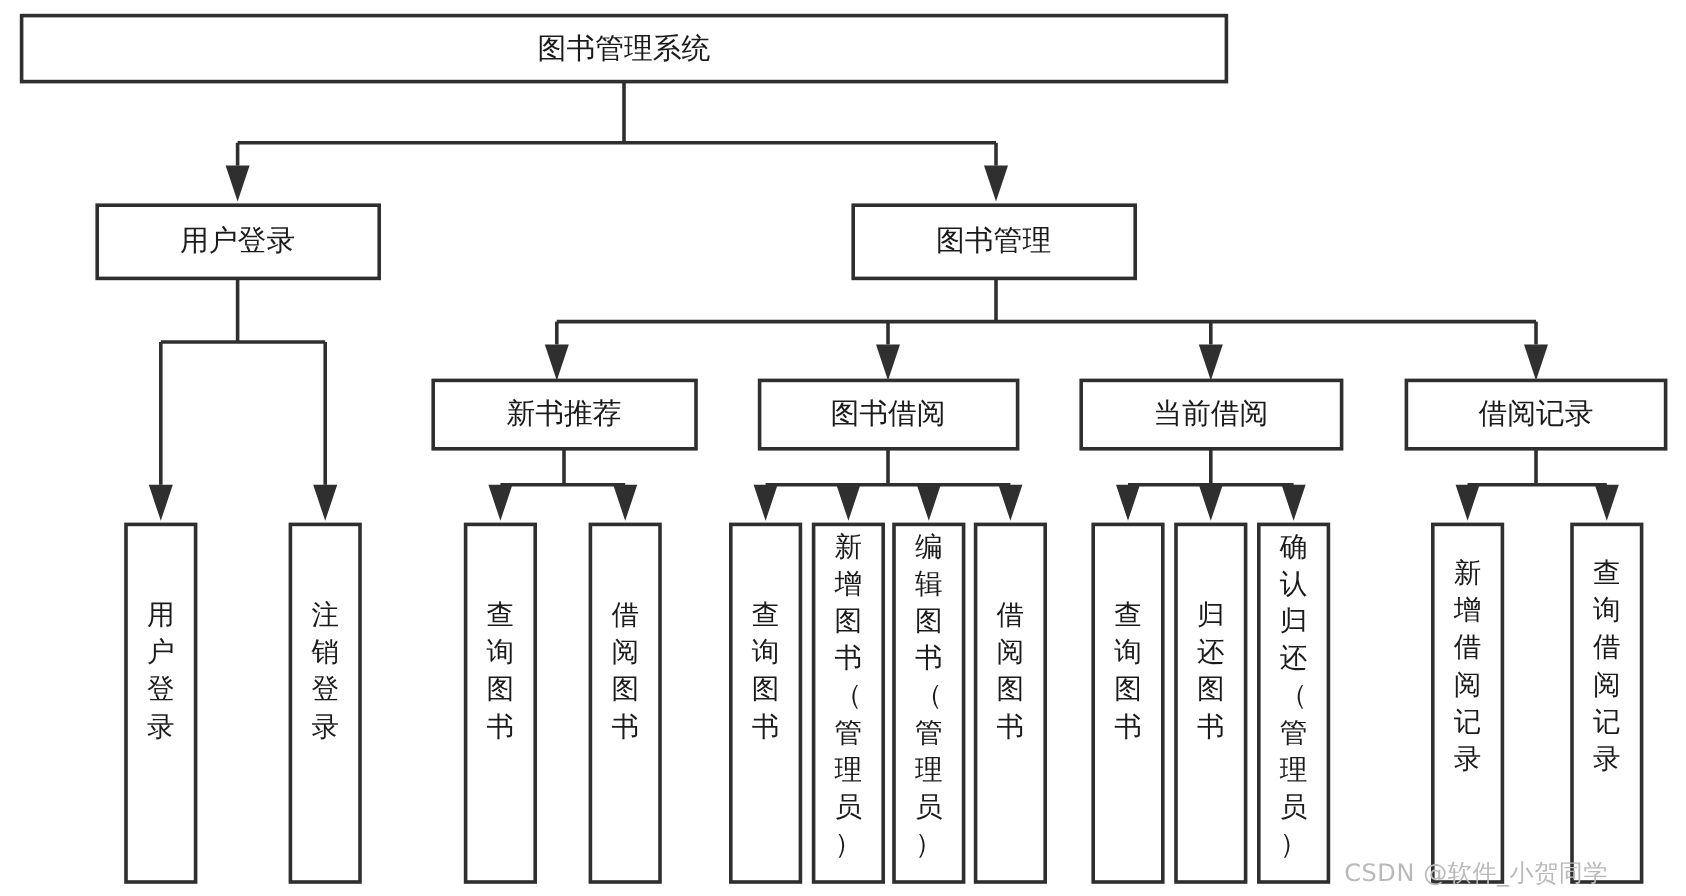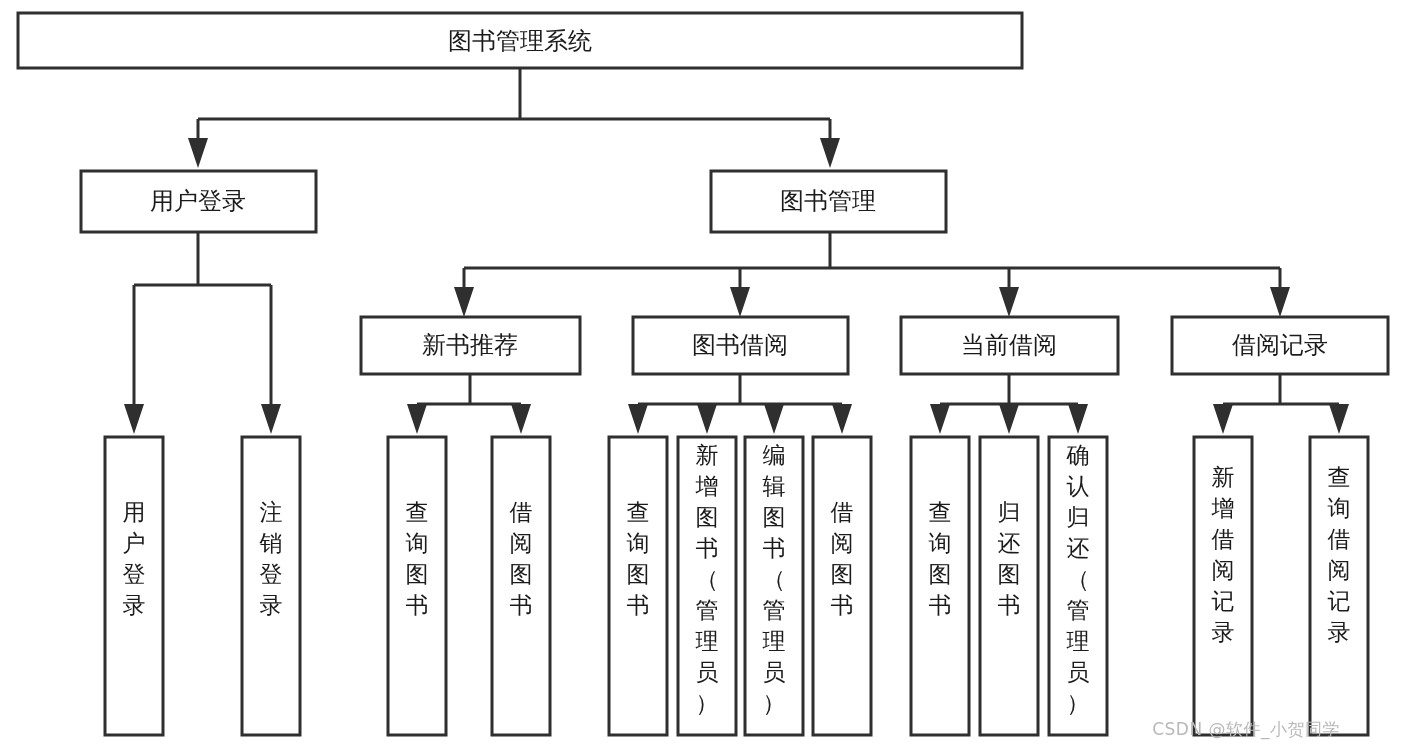--- a/index.html
+++ b/index.html
@@ -56,21 +56,21 @@
     font-family: "DejaVu Sans", "Liberation Sans", sans-serif;
     font-size: 23px;
     fill: #1b1b1b;
     text-anchor: middle;
   }
   .watermark {
     position: absolute;
     right: 8px;
     bottom: 6px;
     font-family: "DejaVu Sans", "Liberation Sans", sans-serif;
-    font-size: 17px;
+    font-size: 20px;
     color: #b9b9b9;
     letter-spacing: 0.5px;
     white-space: nowrap;
     user-select: none;
   }
 </style>
 </head>
 <body>
 
 <div id="diagram-root">

